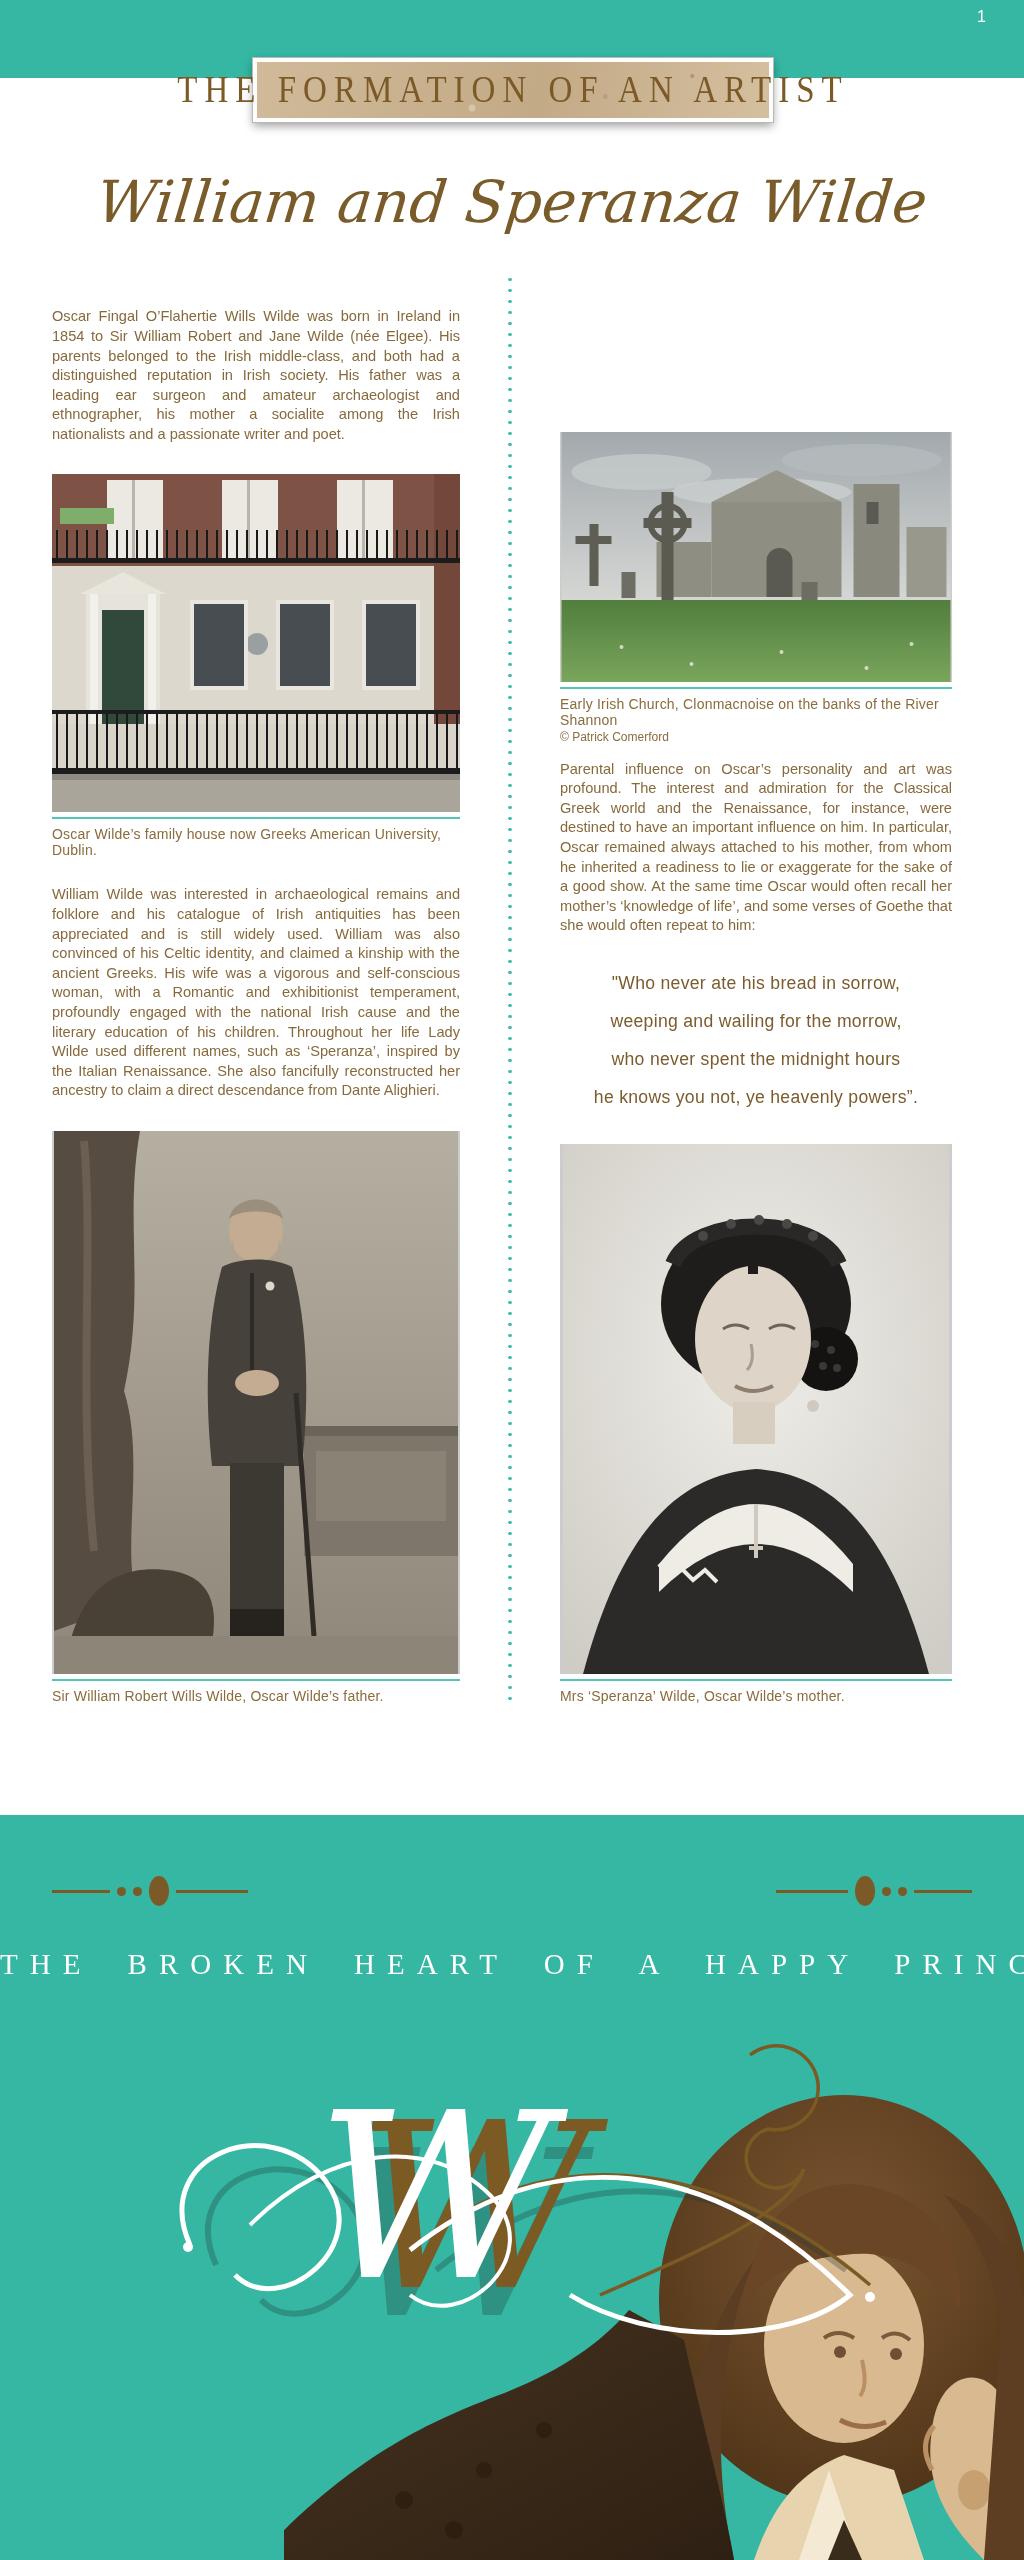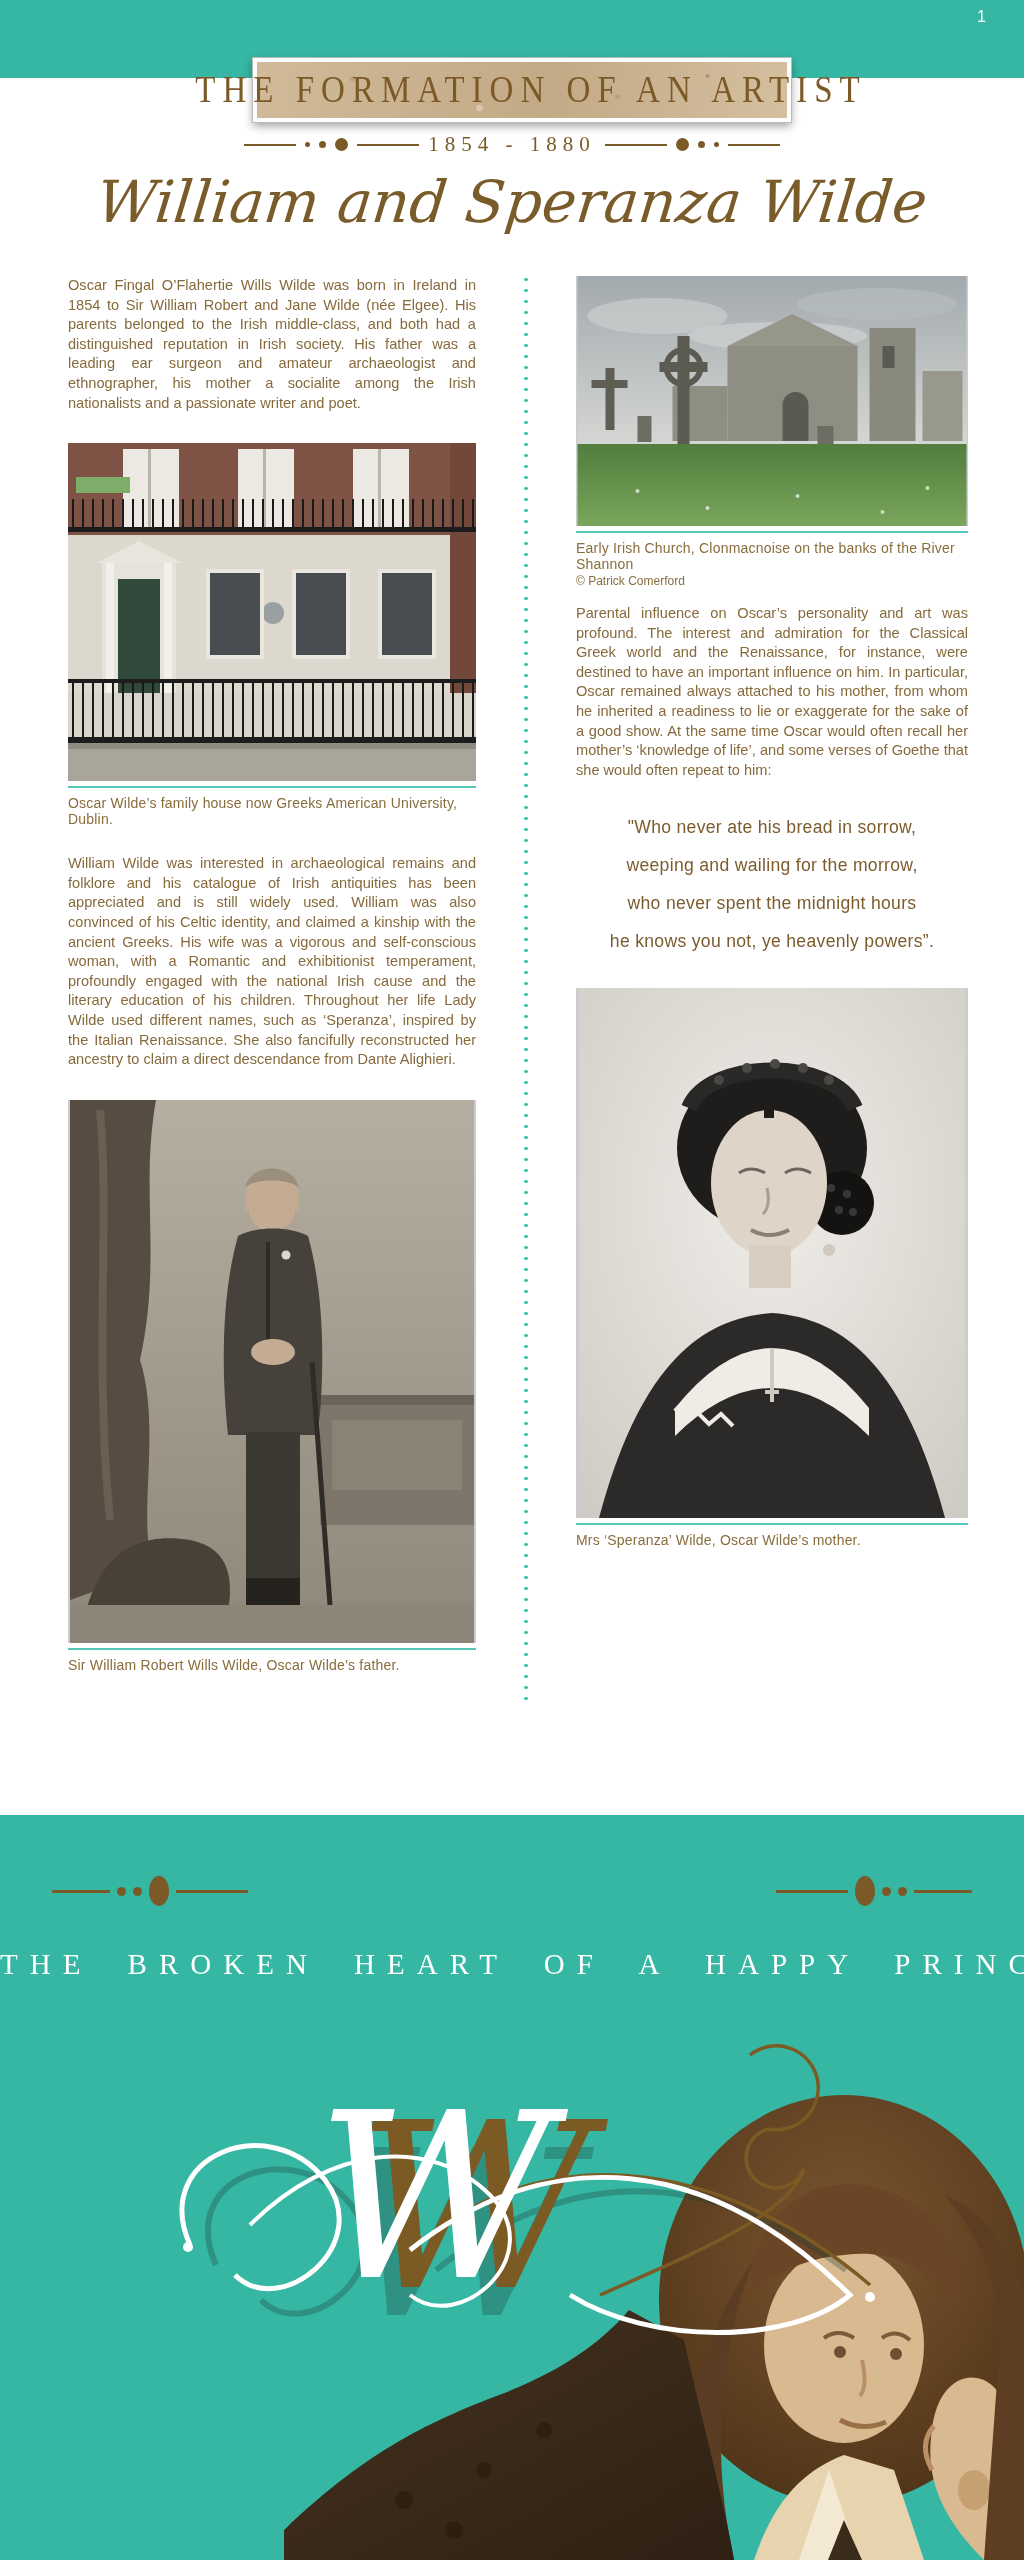--- a/index.html
+++ b/index.html
@@ -15,36 +15,36 @@
     background:
       radial-gradient(circle at 18% 30%, rgba(110,80,40,.20) 0 2px, transparent 3px),
       radial-gradient(circle at 68% 62%, rgba(110,80,40,.16) 0 2px, transparent 3px),
       radial-gradient(circle at 42% 82%, rgba(255,255,255,.30) 0 3px, transparent 4px),
       radial-gradient(circle at 85% 25%, rgba(90,40,20,.25) 0 1.5px, transparent 2.5px),
       linear-gradient(100deg,#d0ba99,#c3aa87 55%,#d4bf9f);
     border:4px solid #fdfdfd;
     box-shadow:0 0 0 1px #b9b9b9, 0 4px 9px rgba(0,0,0,.38);
   }
   .banner1{position:absolute;left:253px;top:58px;width:512px;height:56px;
-           display:flex;align-items:center;justify-content:center;padding-left:18px;}
+           display:flex;align-items:center;justify-content:center;}
   .banner1-text{color:#7c5a28;font-family:"Liberation Serif",serif;font-size:33px;
                 letter-spacing:7px;transform:scaleY(1.12);white-space:nowrap;}
 
   .dates-row{position:absolute;left:0;top:132px;width:1024px;display:flex;
              align-items:center;justify-content:center;gap:9px;}
   .orn-line{height:2px;background:#7c5a28;}
   .dot{background:#7c5a28;border-radius:50%;}
   .dates-text{color:#7c5a28;font-family:"Liberation Serif",serif;font-size:21px;letter-spacing:6px;}
 
   .subtitle-script{position:absolute;left:0;top:168px;width:1024px;text-align:center;
                    color:#7a5b2a;font-family:"DejaVu Serif",serif;font-style:italic;
                    font-size:58px;transform:skewX(-6deg);}
 
   
-  .columns{position:absolute;left:68px;top:268px;width:905px;display:flex;}
+  .columns{position:absolute;left:52px;top:268px;width:905px;display:flex;align-items:flex-end;}
   .col-left{width:408px;}
   .col-right{width:392px;}
   .col-divider{width:4px;margin:6px 48px 0 48px;height:1430px;
     background-image:radial-gradient(circle,#45c0ae 1.7px,transparent 1.9px);
     background-size:4px 11px;background-repeat:repeat-y;background-position:center top;}
 
   .body-text{color:#876a3c;font-size:14.6px;line-height:19.6px;text-align:justify;}
   .photo{position:relative;width:100%;overflow:hidden;background:#ccc;}
   .photo svg{display:block;width:100%;height:100%;}
   .rule{height:2px;background:#54c6b6;margin-top:5px;}
@@ -77,33 +77,20 @@
 
 <div class="page">
 
   <div class="top-band"></div>
   <div class="page-num">1</div>
 
   <div class="banner1 parchment">
     <span class="banner1-text">THE FORMATION OF AN ARTIST</span>
   </div>
 
-  <div class="dates-row">
-    <span class="orn-line" style="width:52px"></span>
-    <span class="dot" style="width:5px;height:5px"></span>
-    <span class="dot" style="width:7px;height:7px"></span>
-    <span class="dot" style="width:13px;height:13px"></span>
-    <span class="orn-line" style="width:62px"></span>
-    <span class="dates-text">1854 - 1880</span>
-    <span class="orn-line" style="width:62px"></span>
-    <span class="dot" style="width:13px;height:13px"></span>
-    <span class="dot" style="width:7px;height:7px"></span>
-    <span class="dot" style="width:5px;height:5px"></span>
-    <span class="orn-line" style="width:52px"></span>
-  </div>
 
   <div class="subtitle-script">William and Speranza Wilde</div>
 
   <div class="columns">
 
     <div class="col-left">
       <p class="body-text" style="margin:8px 0 0 0">Oscar Fingal O’Flahertie Wills Wilde was born in Ireland in 1854 to Sir William Robert and Jane Wilde (née Elgee). His parents belonged to the Irish middle-class, and both had a distinguished reputation in Irish society. His father was a leading ear surgeon and amateur archaeologist and ethnographer, his mother a socialite among the Irish nationalists and a passionate writer and poet.</p>
 
       <div class="photo" style="height:338px;margin-top:30px">
         <svg viewBox="0 0 408 338">

